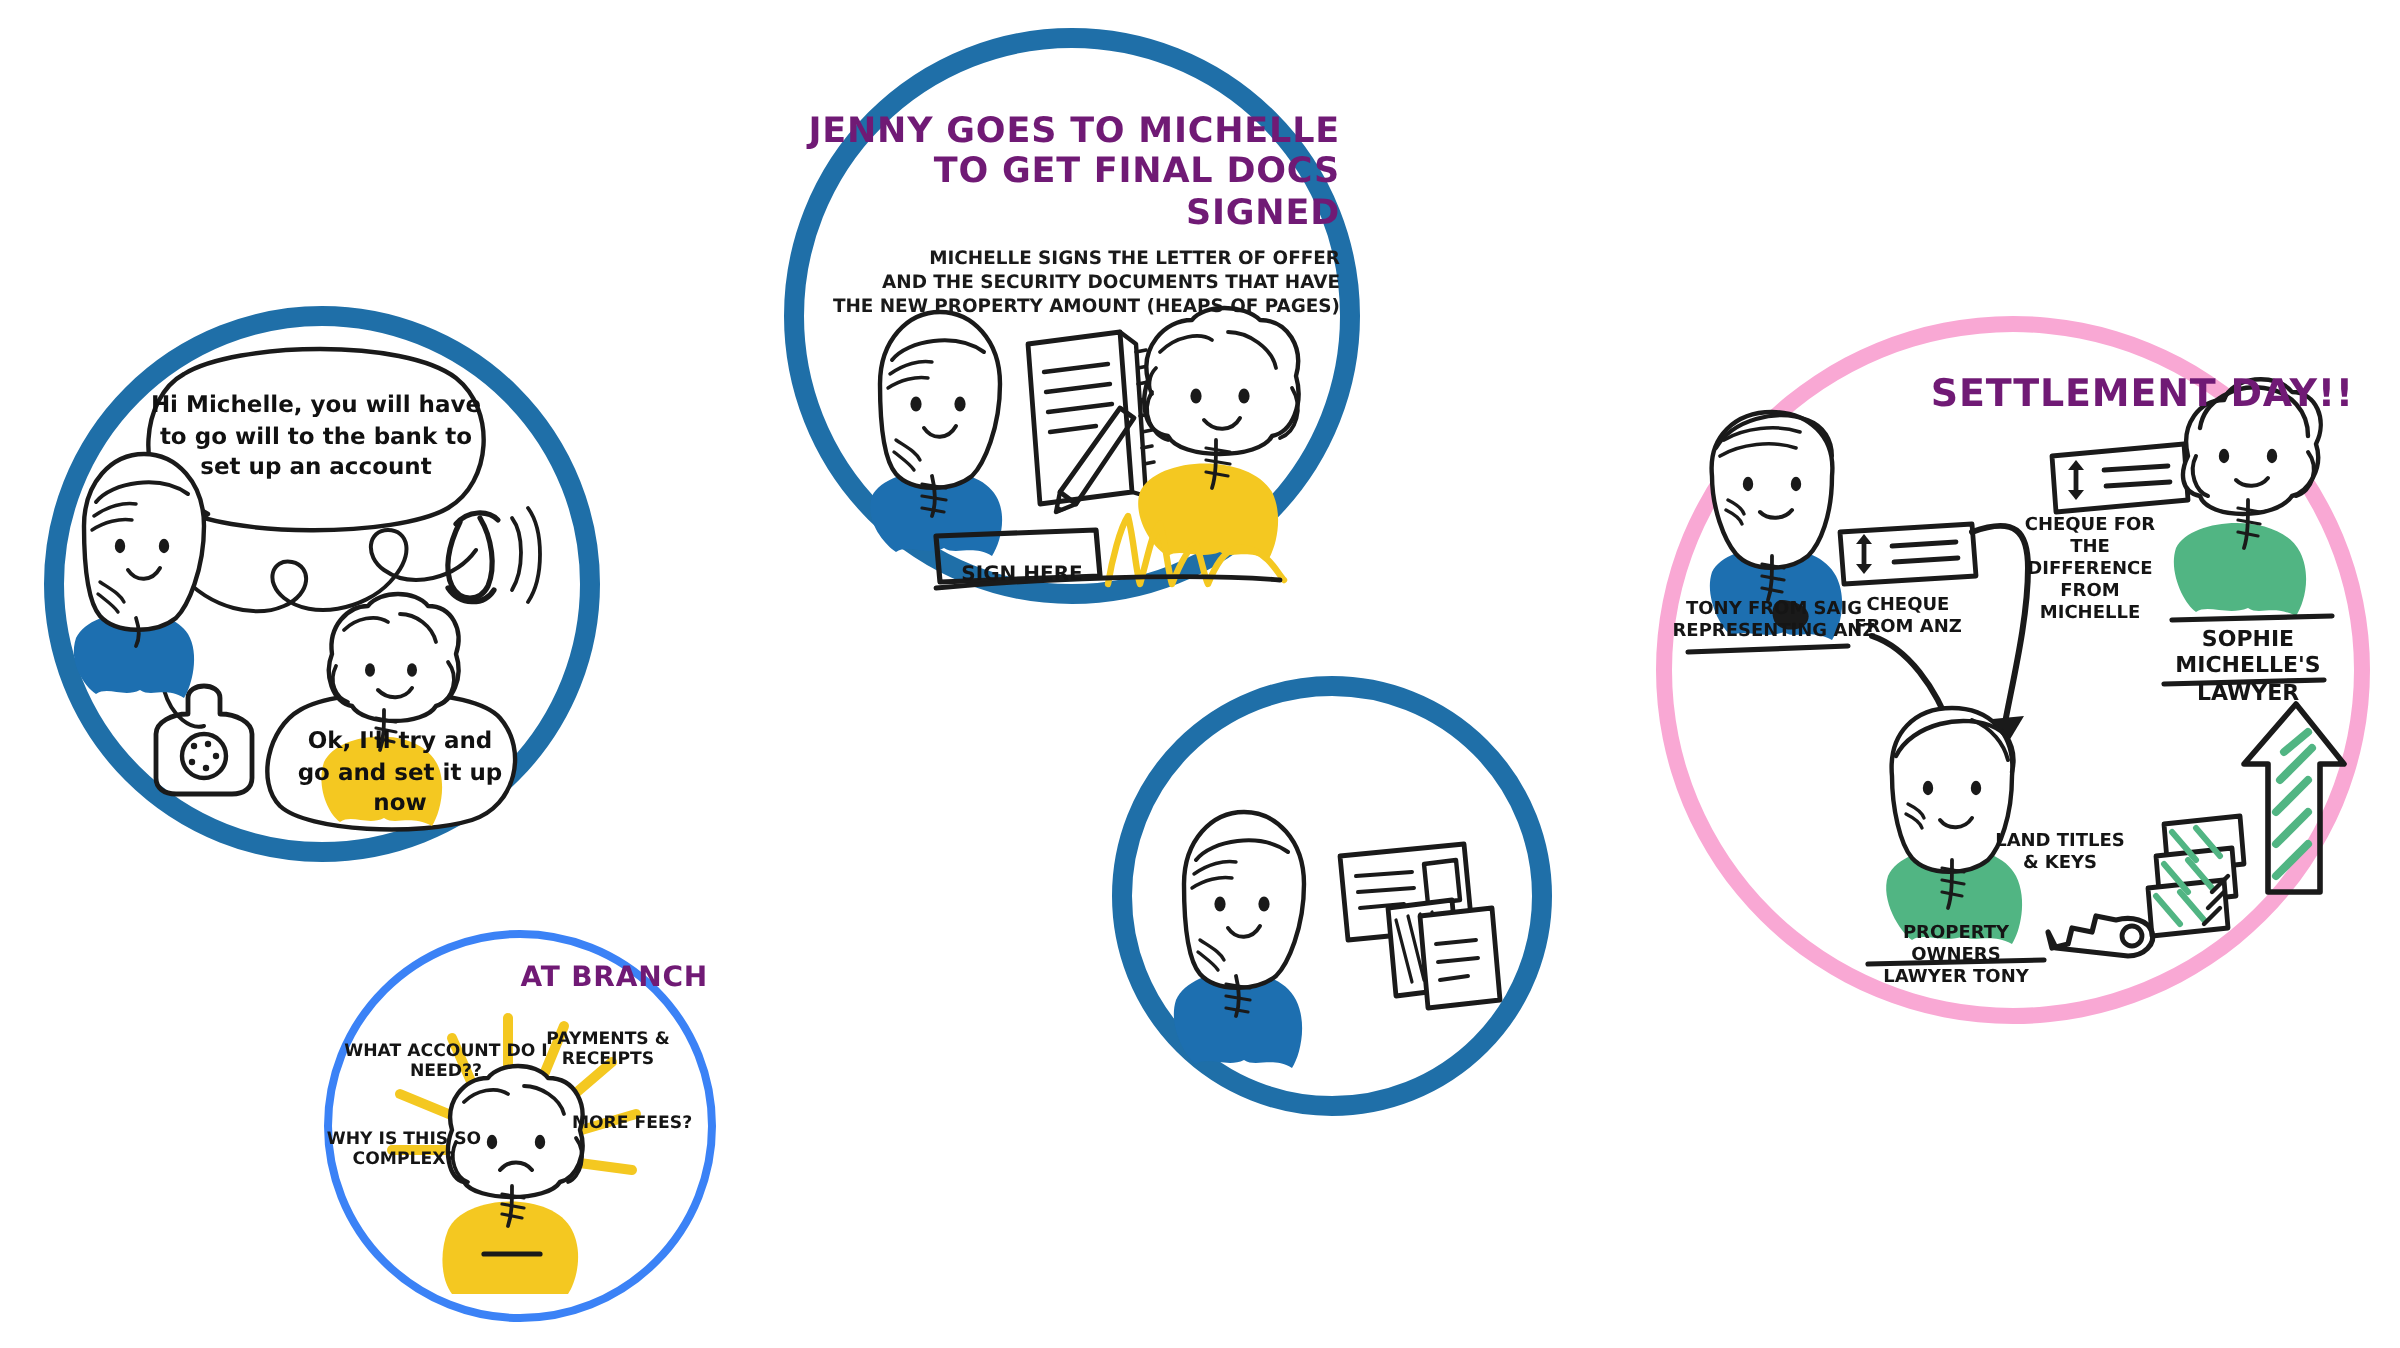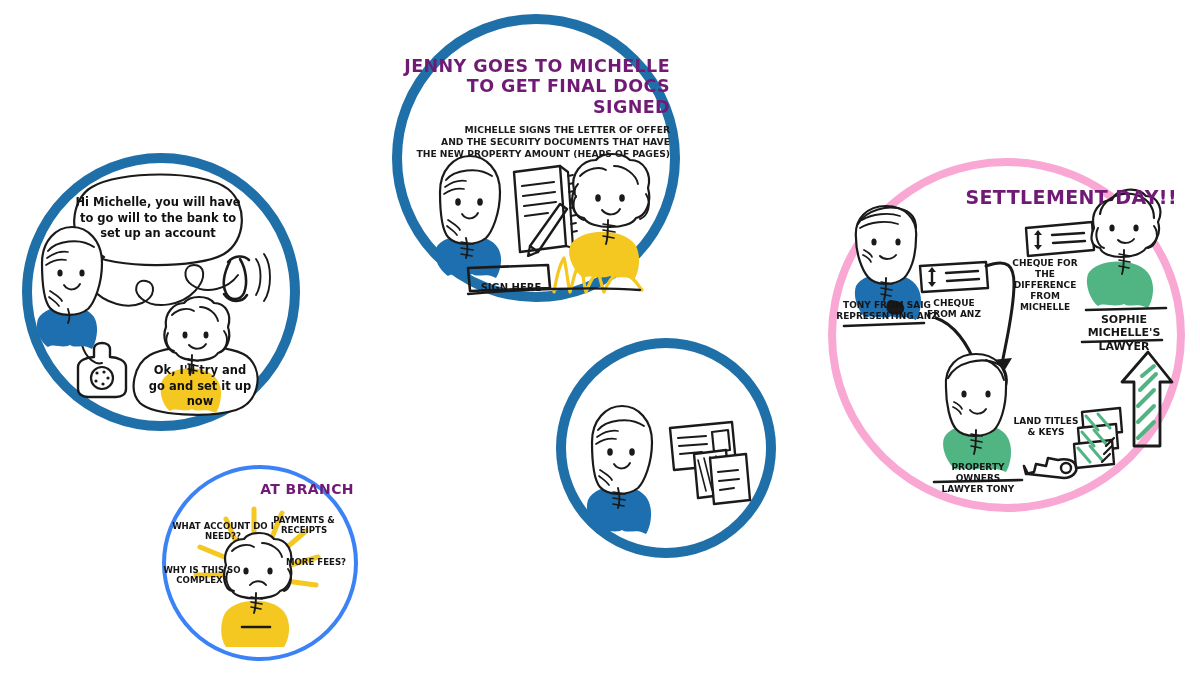--- a/index.html
+++ b/index.html
@@ -323,21 +323,21 @@
     </div>
     <div class="lbl" style="left:166px;top:92px;width:86px;font-size:9px;">
       <div>CHEQUE FOR THE</div>
       <div>DIFFERENCE FROM</div>
       <div>MICHELLE</div>
     </div>
     <div class="lbl" style="left:240px;top:147px;width:96px;font-size:11px;">
       <div>SOPHIE MICHELLE'S</div>
       <div>LAWYER</div>
     </div>
-    <div class="lbl" style="left:174px;top:250px;width:72px;font-size:9px;">
+    <div class="lbl" style="left:158px;top:250px;width:72px;font-size:9px;">
       <div>LAND TITLES</div>
       <div>&amp; KEYS</div>
     </div>
     <div class="lbl" style="left:96px;top:296px;width:92px;font-size:9px;">
       <div>PROPERTY OWNERS</div>
       <div>LAWYER TONY</div>
     </div>
   </div>
 
 </div>

